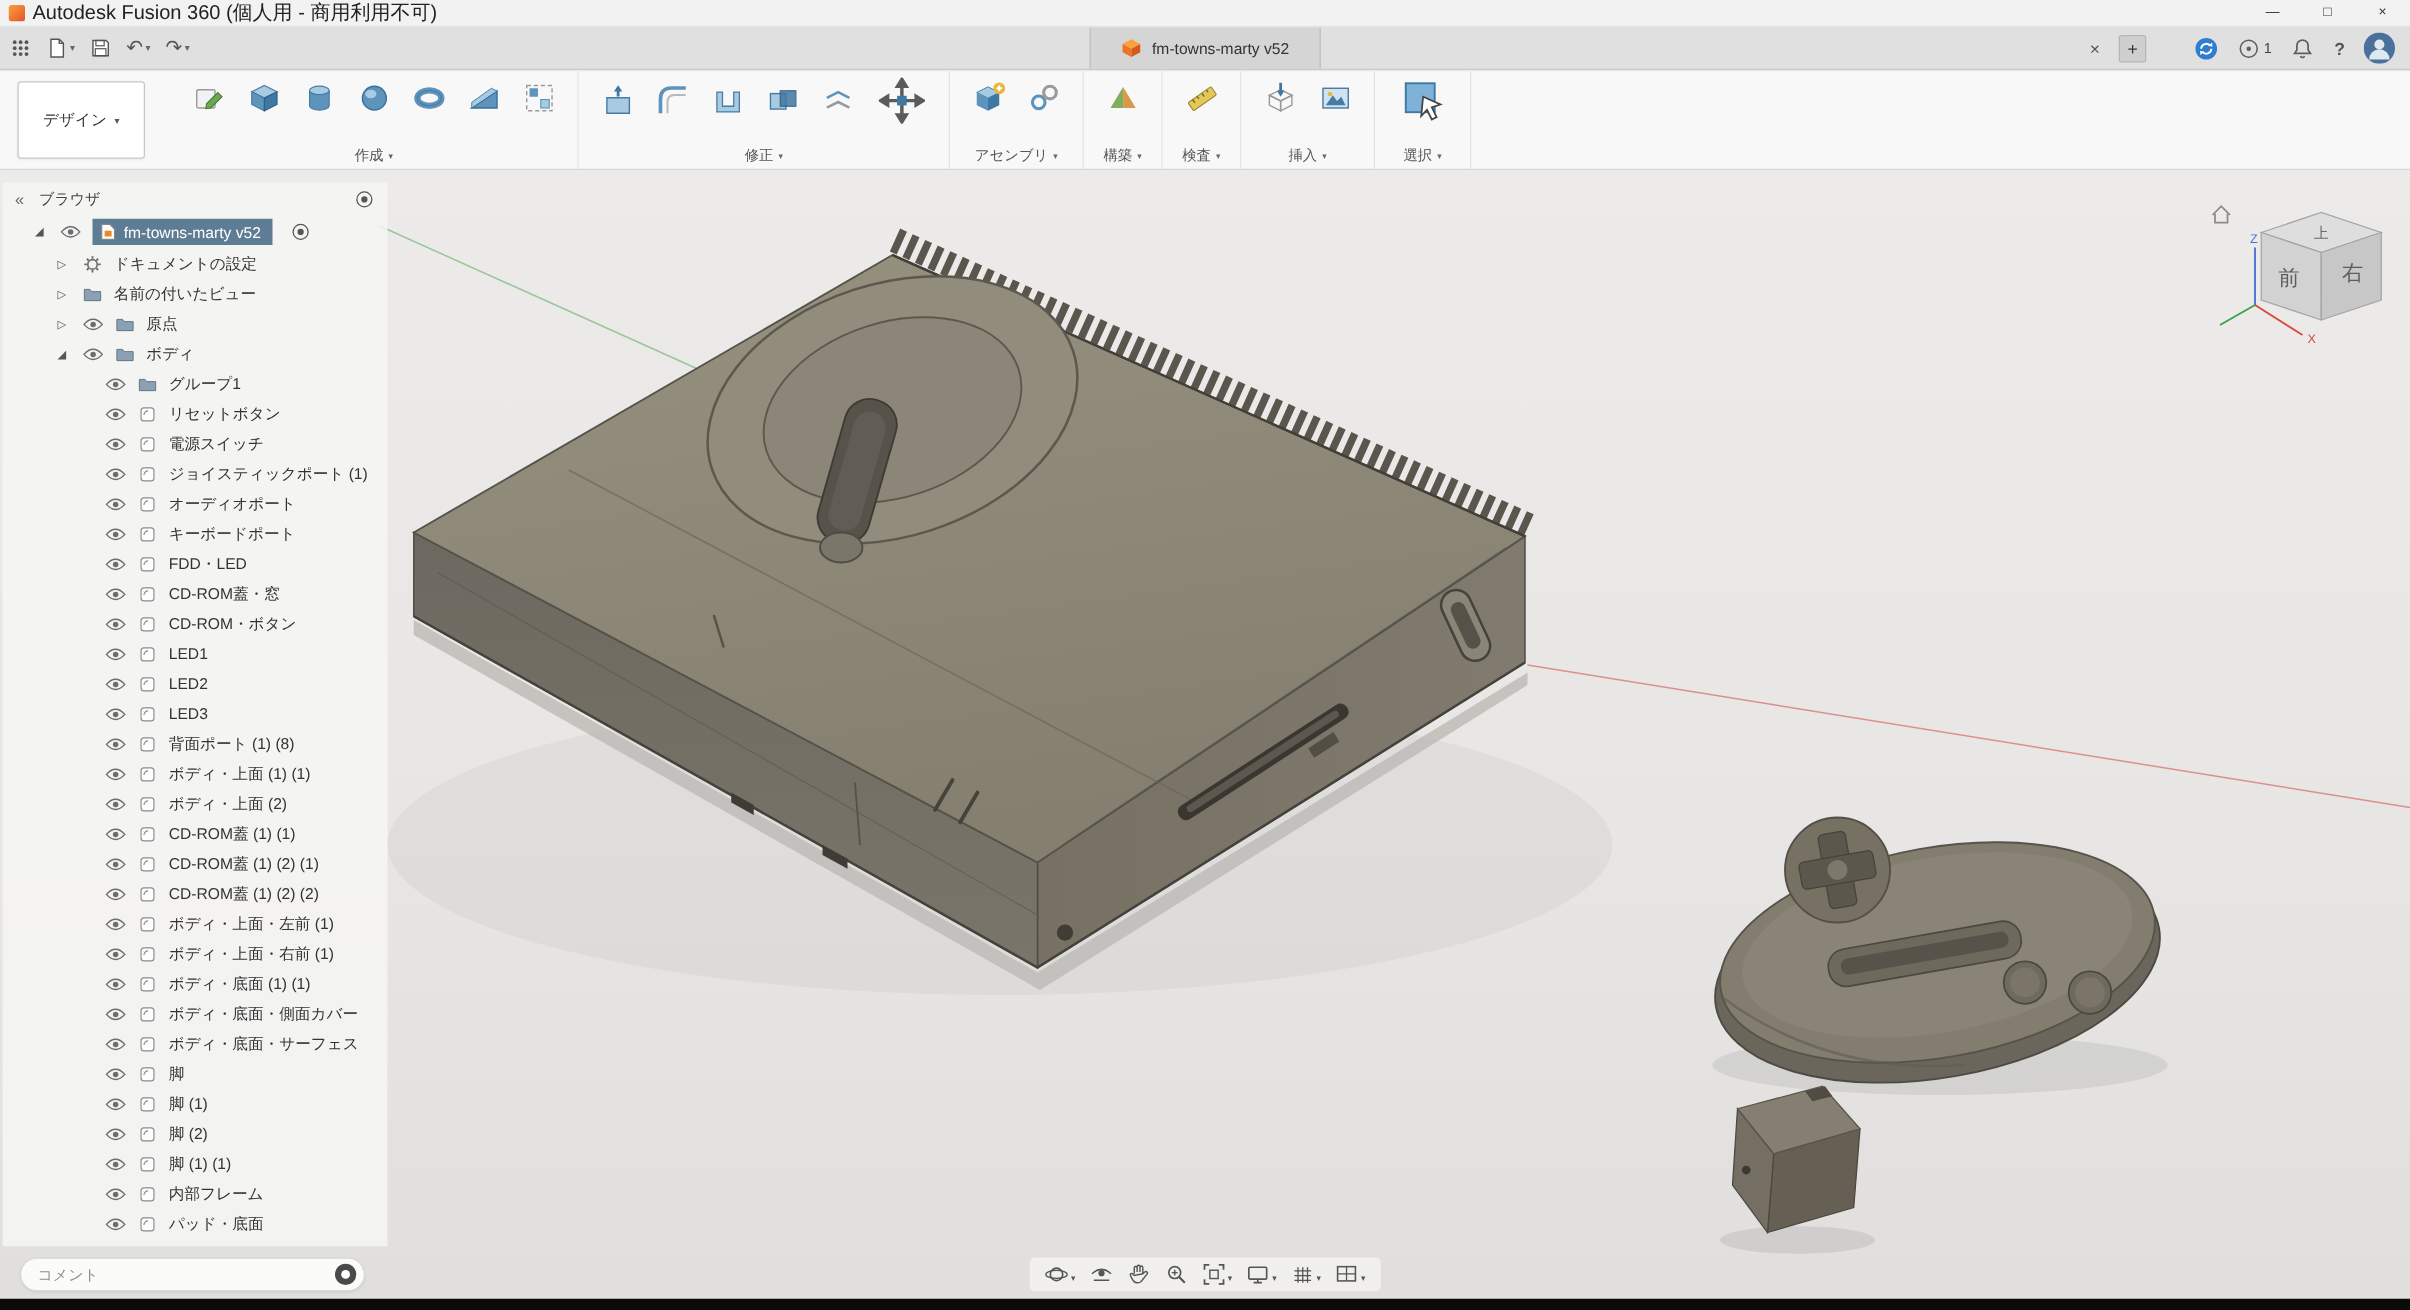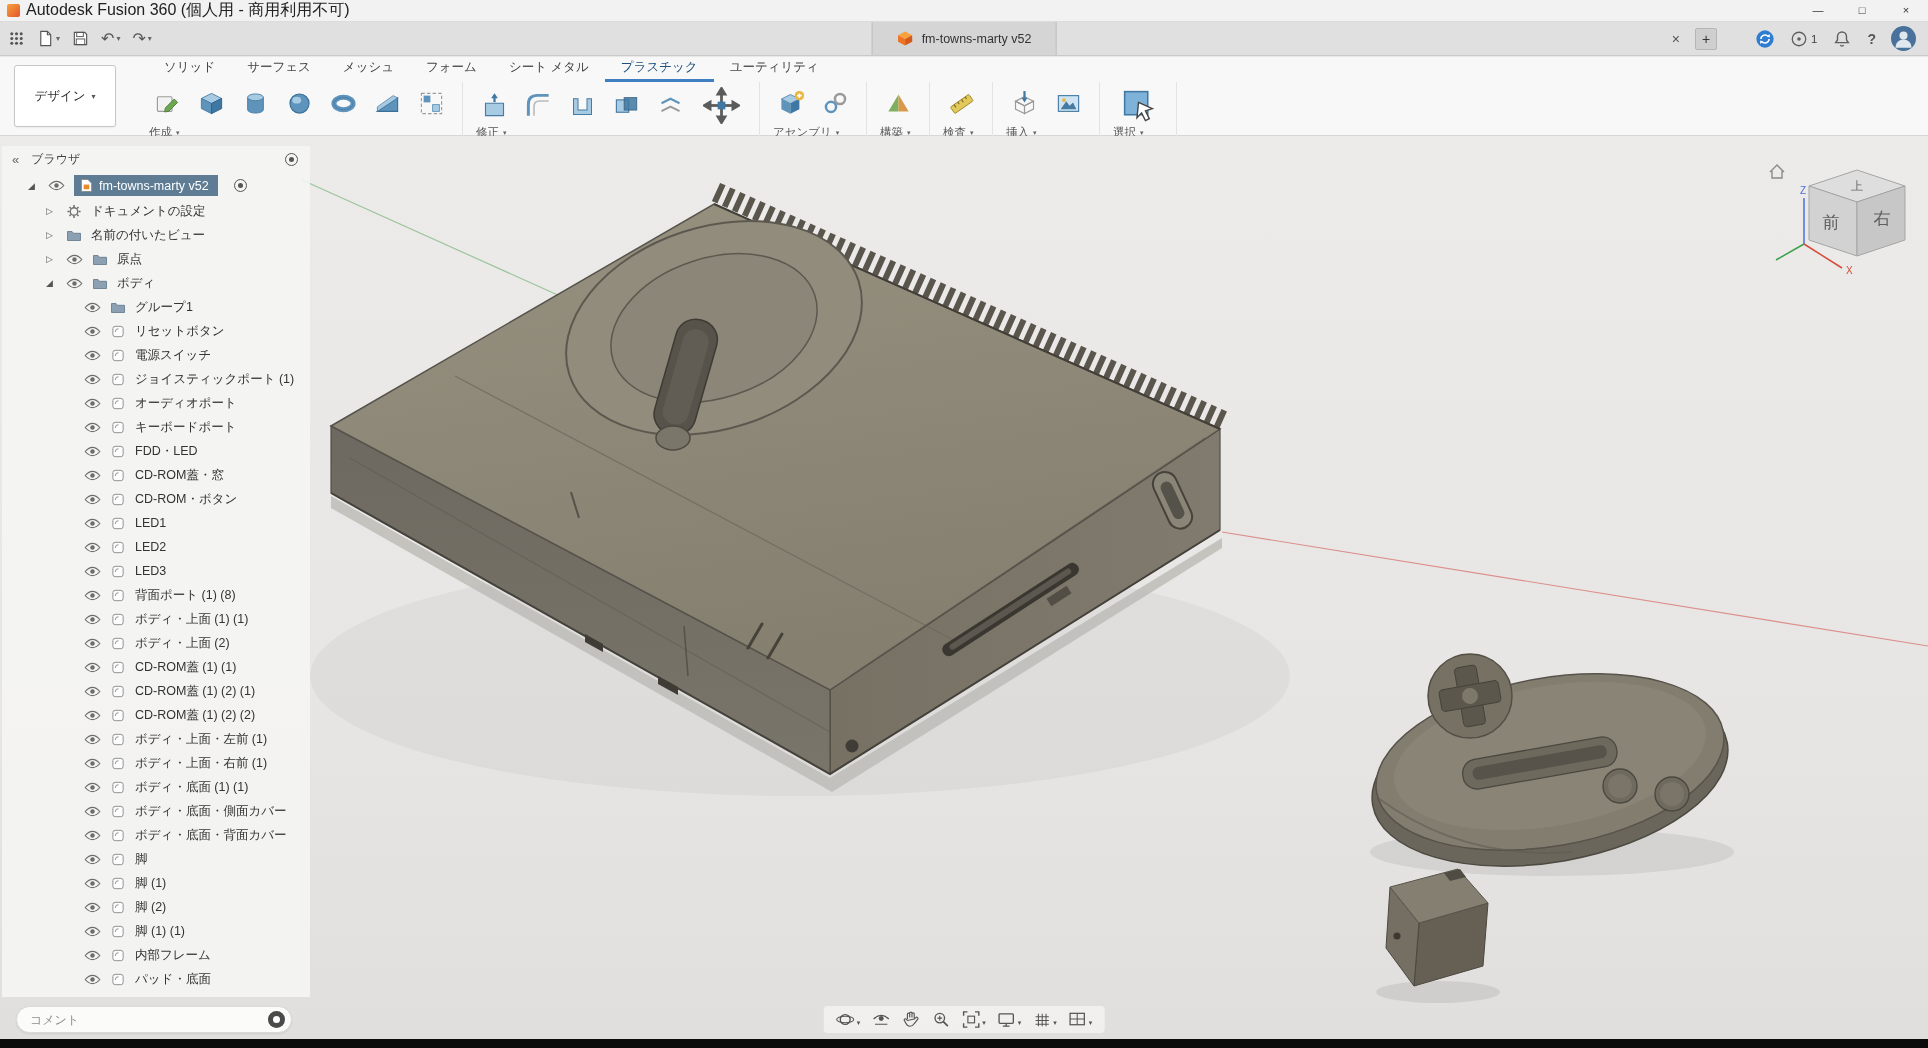--- a/index.html
+++ b/index.html
@@ -35,21 +35,21 @@
 
   
   .toolbar { position:absolute; top:57px; left:0; right:0; height:79px; background:#f8f8f8; border-bottom:1px solid #d6d6d6; display:flex; }
   .workspace { width:102px; height:62px; margin:8px 14px 0 14px; border:1px solid #c7c7c7; background:#fff; border-radius:3px; display:flex; align-items:center; justify-content:center; gap:6px; font-size:12.5px; color:#333; box-shadow:0 1px 2px rgba(0,0,0,.05); }
   .workspace .caret { font-size:8px; color:#555; }
   .ribbon { flex:1; display:flex; flex-direction:column; }
   .ribbon-tabs { height:25px; display:flex; align-items:flex-end; padding-left:18px; }
   .rtab { padding:4px 16px 3px 16px; font-size:12.5px; color:#444; border-bottom:3px solid transparent; }
   .rtab.active { color:#1e4f7d; border-bottom-color:#3f7fc1; }
   .ribbon-groups { flex:1; display:flex; align-items:stretch; padding-left:6px; }
-  .rgroup { display:flex; flex-direction:column; align-items:flex-start; justify-content:space-between; padding:3px 13px 3px 13px; border-right:1px solid #e3e3e3; }
+  .rgroup { display:flex; flex-direction:column; align-items:center; justify-content:space-between; padding:3px 13px 3px 13px; border-right:1px solid #e3e3e3; }
   .gicons { display:flex; align-items:center; gap:8px; }
   .tbtn { width:36px; height:36px; display:flex; align-items:center; justify-content:center; }
   .tbtn svg { width:27px; height:27px; }
   .tbtn.big { width:50px; height:40px; }
   .tbtn.big svg { width:37px; height:37px; }
   .glabel { font-size:11.5px; color:#555; display:flex; align-items:center; gap:4px; }
   .glabel .mini { font-size:7px; color:#666; }
 
   
   .viewport { position:absolute; top:136px; left:0; right:0; bottom:9px; background:linear-gradient(180deg,#ecebe9 0%,#e7e6e4 60%,#e0dfdd 100%); overflow:hidden; }
@@ -195,29 +195,20 @@
       </span>
     </div>
   </div>
 
   <div class="toolbar">
     <div class="workspace">
       <span>デザイン</span>
       <span class="caret">▾</span>
     </div>
     <div class="ribbon">
-      <div class="ribbon-tabs">
-          <div class="rtab">ソリッド</div>
-          <div class="rtab">サーフェス</div>
-          <div class="rtab">メッシュ</div>
-          <div class="rtab">フォーム</div>
-          <div class="rtab">シート メタル</div>
-          <div class="rtab active">プラスチック</div>
-          <div class="rtab">ユーティリティ</div>
-        </div>
       <div class="ribbon-groups">
           <div class="rgroup">
             <div class="gicons">
               <div class="tbtn">
                 <svg viewBox="0 0 24 24">
                   <rect x="3" y="6" width="13" height="13" rx="1" fill="#f2f2f2" stroke="#9a9a9a"></rect>
                   <path d="M10 16 L18 8 L21 11 L13 19 L9.5 19.5 Z" fill="#6aa84f" stroke="#4e7a3a" stroke-width="0.8"></path>
                 </svg>
               </div>
               <div class="tbtn">
@@ -926,21 +917,21 @@
                 <path d="M1 6 Q9 -3 17 6 Q9 15 1 6 Z" fill="none" stroke="#6d6d6d" stroke-width="1.2"></path>
                 <circle cx="9" cy="6" r="2.4" fill="#6d6d6d"></circle>
               </svg>
             </span>
             <span class="nodeic">
               <svg viewBox="0 0 16 16">
                 <rect x="2.5" y="2.5" width="11" height="11" rx="2.5" fill="#fdfdfd" stroke="#8c8c8c"></rect>
                 <path d="M5 8.5 a3.5 3.5 0 0 1 3.5 -3.5" stroke="#8c8c8c" fill="none"></path>
               </svg>
             </span>
-            <span class="tlabel">ボディ・底面・背面カバー</span>
+            <span class="tlabel">ボディ・底面・サーフェス</span>
           </div>
           <div class="trow d2">
             <span class="eyeic">
               <svg viewBox="0 0 18 12">
                 <path d="M1 6 Q9 -3 17 6 Q9 15 1 6 Z" fill="none" stroke="#6d6d6d" stroke-width="1.2"></path>
                 <circle cx="9" cy="6" r="2.4" fill="#6d6d6d"></circle>
               </svg>
             </span>
             <span class="nodeic">
               <svg viewBox="0 0 16 16">

